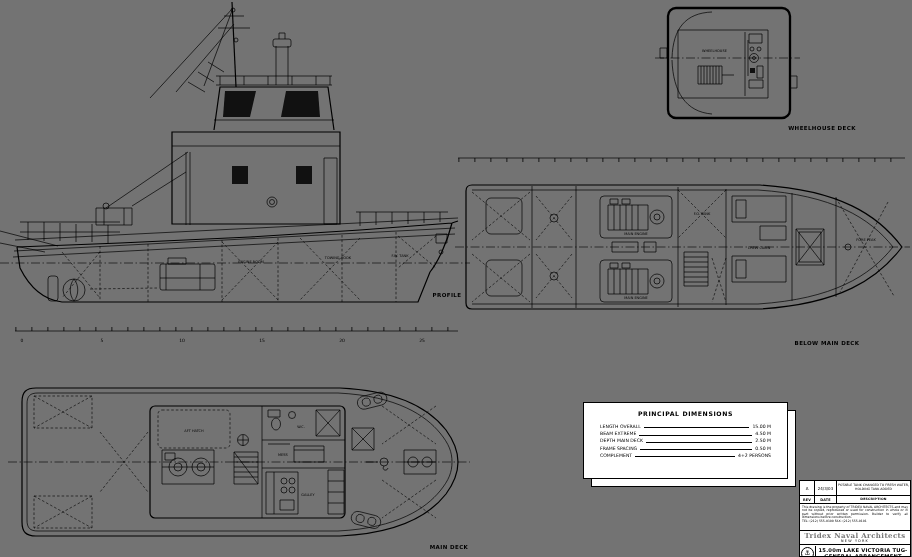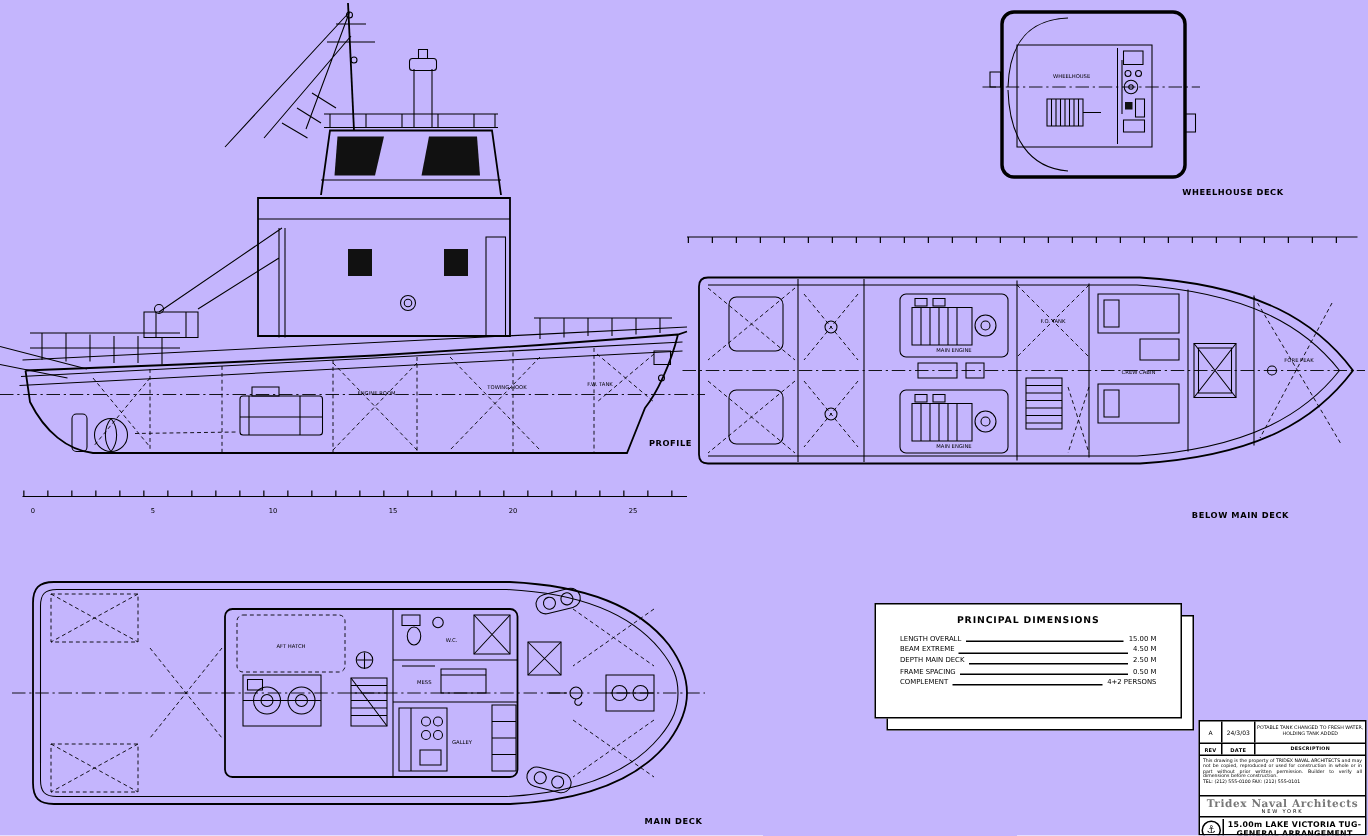--- a/index.html
+++ b/index.html
@@ -1,16 +1,16 @@
 <!DOCTYPE html>
 <html><head>
 <meta charset="utf-8">
 <style>
   html,body{margin:0;padding:0;background:#fff;}
-  #sheet{position:relative;width:912px;height:557px;background:#c4b5fd;overflow:hidden;
+  #sheet{position:relative;width:912px;height:557px;background:#737373;overflow:hidden;
          font-family:"DejaVu Sans",sans-serif;color:#000;}
   svg{position:absolute;left:0;top:0;}
   svg *{vector-effect:non-scaling-stroke;}
   .ln{stroke:#000;stroke-width:.7;fill:none;}
   .hull{stroke:#000;stroke-width:1.2;fill:none;}
   .thk{stroke:#000;stroke-width:2.3;fill:none;}
   .dash{stroke:#000;stroke-width:.6;fill:none;stroke-dasharray:2.6 2;}
   .dd{stroke:#000;stroke-width:.6;fill:none;stroke-dasharray:9 2.5 1.5 2.5;}
   .blk{fill:#111;stroke:none;}
   .t35{font:3.5px "DejaVu Sans",sans-serif;fill:#000;}

